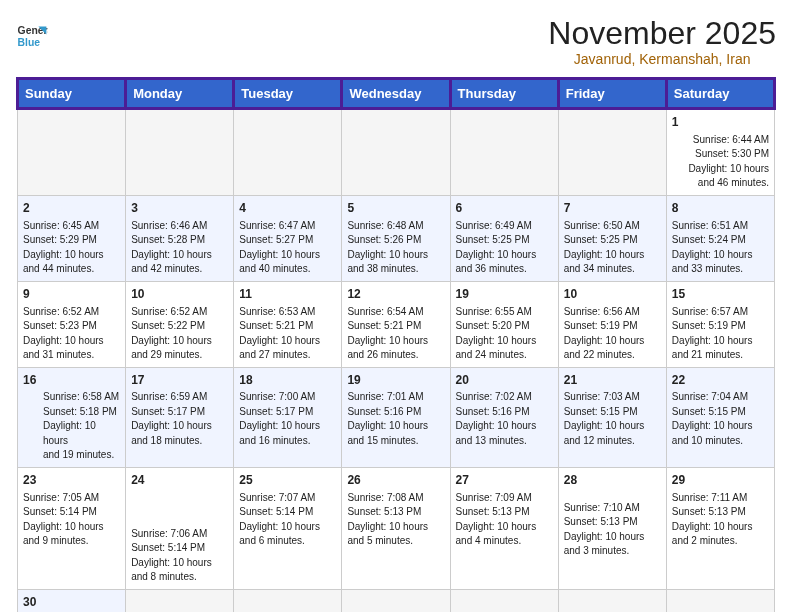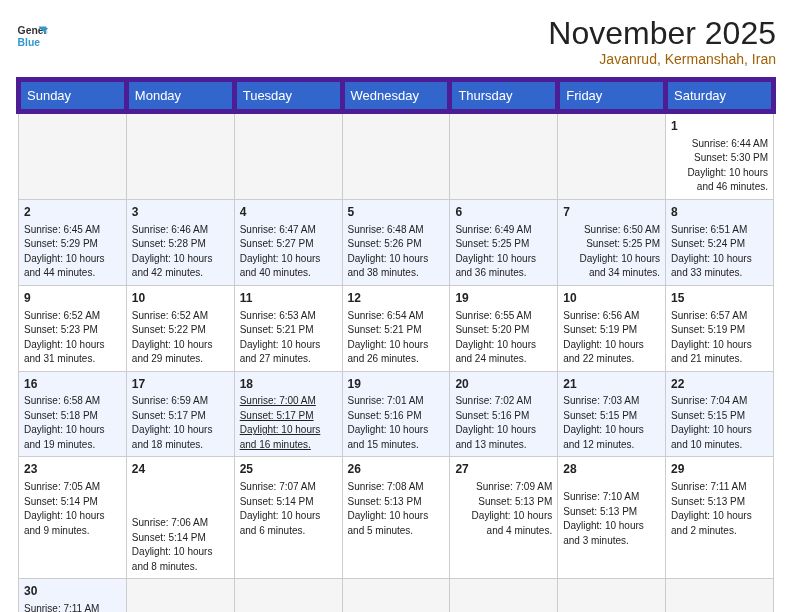--- a/index.html
+++ b/index.html
@@ -20,21 +20,21 @@
       display: flex;
       align-items: center;
       gap: 4px;
       margin-top: 4px;
     }
     .logo-icon {
       width: 32px;
       height: 32px;
     }
     .title-block {
-      text-align: right;
+      text-align: center;
     }
     .month-year {
       font-size: 32px;
       font-weight: normal;
       color: #222;
       line-height: 1.1;
     }
     .location {
       font-size: 14px;
       color: #a16207;
@@ -43,22 +43,22 @@
       width: 100%;
       border-collapse: collapse;
       border: 1px solid #ccc;
     }
     .calendar th {
       background: #3366cc;
       color: #fff;
       text-align: left;
       padding: 6px 6px;
       font-size: 13px;
-      font-weight: normal;
-      border: 5px solid #4c1d95;
+      font-weight: bold;
+      border: 3px solid #4c1d95;
     }
     .calendar td {
       vertical-align: top;
       border: 1px solid #ccc;
       padding: 4px 5px;
       width: calc(100% / 7);
       min-height: 70px;
       background: #fff;
       font-size: 10.5px;
       color: #222;
@@ -158,21 +158,21 @@
         </td>
         <td>
           <span class="day-num">6</span>
           <div class="day-info" style="white-space: pre-line;">Sunrise: 6:49 AM
 Sunset: 5:25 PM
 Daylight: 10 hours
 and 36 minutes.</div>
         </td>
         <td>
           <span class="day-num">7</span>
-          <div class="day-info" style="white-space: pre-line; text-align: right;">Sunrise: 6:50 AM
+          <div class="day-info" style="white-space: pre-line;">Sunrise: 6:50 AM
 Sunset: 5:25 PM
 Daylight: 10 hours
 and 34 minutes.</div>
         </td>
         <td>
           <span class="day-num">8</span>
           <div class="day-info" style="white-space: pre-line;">Sunrise: 6:51 AM
 Sunset: 5:24 PM
 Daylight: 10 hours
 and 33 minutes.</div>
@@ -225,35 +225,35 @@
           <span class="day-num">15</span>
           <div class="day-info" style="white-space: pre-line;">Sunrise: 6:57 AM
 Sunset: 5:19 PM
 Daylight: 10 hours
 and 21 minutes.</div>
         </td>
       </tr>
       <tr class="row-shade">
         <td>
           <span class="day-num">16</span>
-          <div class="day-info" style="white-space: pre-line;">Sunrise: 6:58 AM
+          <div class="day-info" style="white-space: pre-line; margin-left: 20px;">Sunrise: 6:58 AM
 Sunset: 5:18 PM
 Daylight: 10 hours
 and 19 minutes.</div>
         </td>
         <td>
           <span class="day-num">17</span>
           <div class="day-info" style="white-space: pre-line;">Sunrise: 6:59 AM
 Sunset: 5:17 PM
 Daylight: 10 hours
 and 18 minutes.</div>
         </td>
         <td>
           <span class="day-num">18</span>
-          <div class="day-info" style="white-space: pre-line; text-decoration: underline;">Sunrise: 7:00 AM
+          <div class="day-info" style="white-space: pre-line;">Sunrise: 7:00 AM
 Sunset: 5:17 PM
 Daylight: 10 hours
 and 16 minutes.</div>
         </td>
         <td>
           <span class="day-num">19</span>
           <div class="day-info" style="white-space: pre-line;">Sunrise: 7:01 AM
 Sunset: 5:16 PM
 Daylight: 10 hours
 and 15 minutes.</div>
@@ -304,21 +304,21 @@
         </td>
         <td>
           <span class="day-num">26</span>
           <div class="day-info" style="white-space: pre-line;">Sunrise: 7:08 AM
 Sunset: 5:13 PM
 Daylight: 10 hours
 and 5 minutes.</div>
         </td>
         <td>
           <span class="day-num">27</span>
-          <div class="day-info" style="white-space: pre-line; text-align: right;">Sunrise: 7:09 AM
+          <div class="day-info" style="white-space: pre-line;">Sunrise: 7:09 AM
 Sunset: 5:13 PM
 Daylight: 10 hours
 and 4 minutes.</div>
         </td>
         <td>
           <span class="day-num">28</span>
           <div class="day-info" style="white-space: pre-line; margin-top: 12px;">Sunrise: 7:10 AM
 Sunset: 5:13 PM
 Daylight: 10 hours
 and 3 minutes.</div>

